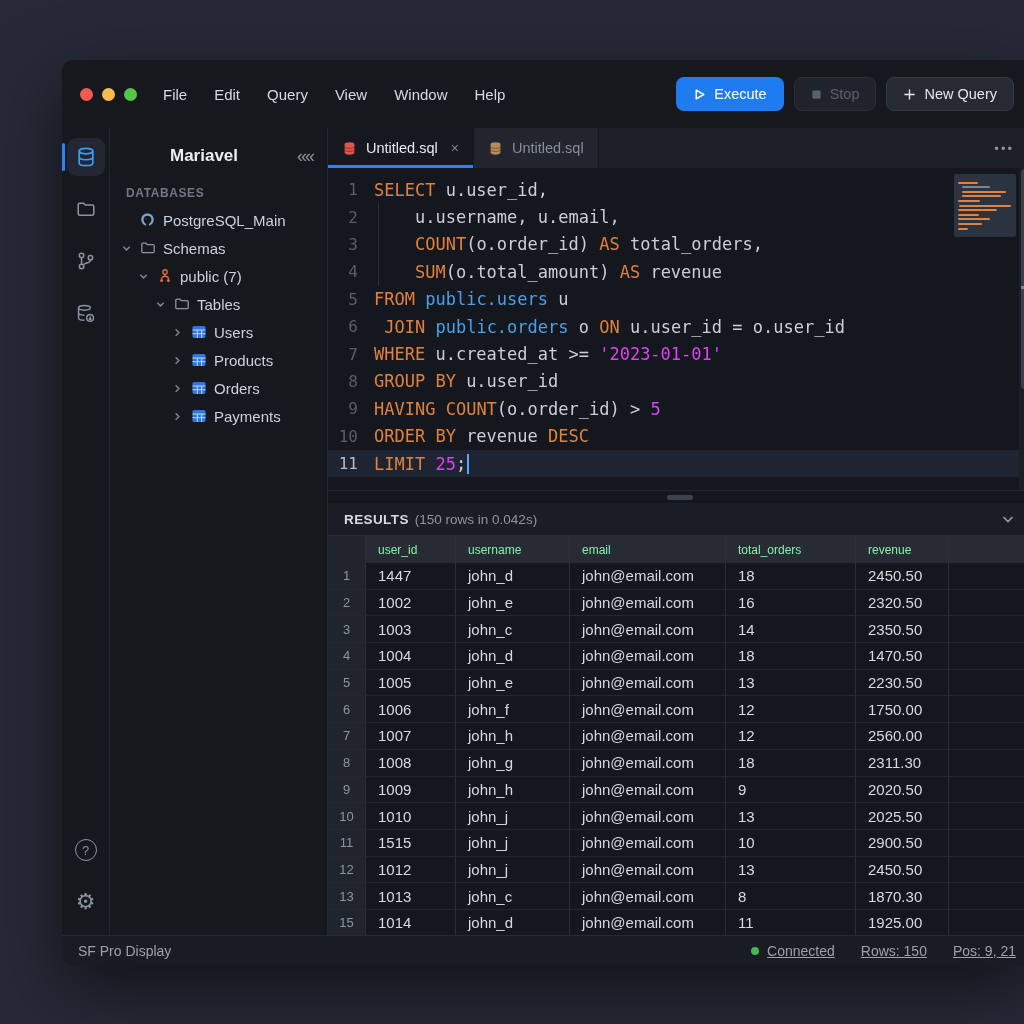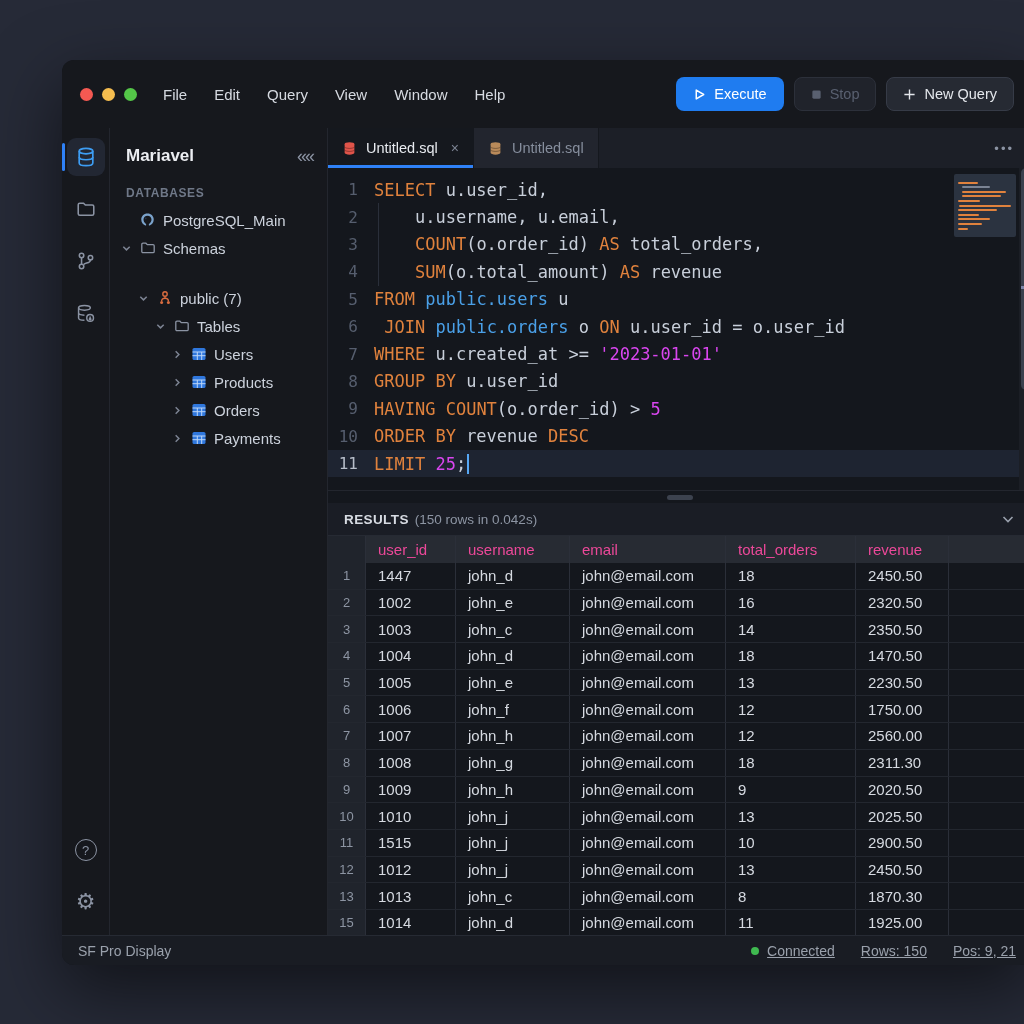--- a/index.html
+++ b/index.html
@@ -31,21 +31,21 @@
   .rail-item{ width:38px; height:38px; border-radius:9px; display:flex; align-items:center; justify-content:center; margin-bottom:14px; position:relative; }
   .rail-item.active{ background:#222733; }
   .rail-item.active::before{ content:""; position:absolute; left:-5px; top:5px; bottom:5px; width:3px; border-radius:2px; background:#2f81f7; }
   .rail-spacer{ flex:1; }
   .rail-glyph{ font-size:19px; color:#8b93a3; line-height:1; }
   .help-circle{ width:22px; height:22px; border:1.5px solid #8b93a3; border-radius:50%; color:#8b93a3; font-size:13px; display:flex; align-items:center; justify-content:center; }
 
   
   .sidebar{ width:218px; background:#16181d; border-right:1px solid #23262e; padding-top:12px; flex:0 0 auto; overflow:hidden; }
   .sb-head{ display:flex; align-items:center; padding:0 14px 0 16px; height:32px; }
-  .sb-title{ font-size:17px; font-weight:bold; color:#eceef2; }
+  .sb-title{ font-size:17px; font-weight:bold; color:#eceef2;margin-left:44px; }
   .sb-collapse{ margin-left:auto; color:#8b93a3; font-size:18px; letter-spacing:-2px; }
   .sb-section{ padding:14px 16px 6px; font-size:12px; font-weight:bold; letter-spacing:.6px; color:#6f7888; }
   .tree-item{ height:28px; display:flex; align-items:center; gap:7px; font-size:15px; color:#ccd2dc; }
   .chev{ width:12px; display:flex; justify-content:center; color:#7d8494; flex:0 0 auto; }
   .t-icon{ width:17px; height:17px; display:flex; align-items:center; justify-content:center; flex:0 0 auto; }
 
   
   .main{ flex:1; display:flex; flex-direction:column; min-width:0; background:#14171d; }
 
   
@@ -79,21 +79,21 @@
 
   
   .results-head{ height:33px; background:#1a1d25; border-bottom:1px solid #262a33; display:flex; align-items:center; padding:0 16px; flex:0 0 auto; }
   .res-title{ font-size:13.5px; font-weight:bold; color:#d7dbe2; letter-spacing:.4px; }
   .res-meta{ font-size:13.5px; color:#8d95a3; margin-left:6px; }
   .res-chev{ margin-left:auto; color:#9aa1ad; display:flex; }
 
   .grid{ flex:1; overflow:hidden; background:#14171d; }
   .trow{ display:grid; grid-template-columns:38px 90px 114px 156px 130px 93px 1fr; }
   .thead{ background:#272b33; height:27px; }
-  .thead .cell{ color:#ec4899; font-size:15px; }
+  .thead .cell{ color:#86efac; font-size:12px; }
   .brow{ height:26.7px; border-bottom:1px solid #23272f; }
   .cell{ display:flex; align-items:center; padding:0 12px; font-size:15px; color:#d6dae1; border-right:1px solid #2b2f39; overflow:hidden; }
   .cell.num{ background:#20242c; color:#8d95a3; font-size:13px; justify-content:center; padding:0; }
   .cell.filler{ border-right:none; background:#14171d; }
   .thead .cell.filler{ background:#272b33; }
 
   
   .statusbar{ height:30px; background:#191c23; border-top:1px solid #262a33; display:flex; align-items:center; padding:0 16px; font-size:14px; color:#9aa1ac; flex:0 0 auto; }
   .sb-right{ margin-left:auto; display:flex; align-items:center; gap:26px;text-decoration:underline; }
   .conn{ display:flex; align-items:center; gap:8px; }
@@ -211,21 +211,21 @@
                 <path d="M2.5 4l3.5 3.5L9.5 4"></path>
               </svg>
             </span>
             <span class="t-icon">
               <svg width="16" height="16" viewBox="0 0 16 16" fill="none" stroke="#8b93a3" stroke-width="1.3">
                 <path d="M1.8 4.4c0-.7.5-1.2 1.2-1.2h2.9l1.4 1.4h5.7c.7 0 1.2.5 1.2 1.2v5.6c0 .7-.5 1.2-1.2 1.2H3c-.7 0-1.2-.5-1.2-1.2z"></path>
               </svg>
             </span>
             <span>Schemas</span>
           </div>
-          <div class="tree-item" style="padding-left: 27px; margin-top: 22px;">
+          <div class="tree-item" style="padding-left: 27px;">
             <span class="chev">
               <svg width="11" height="11" viewBox="0 0 12 12" fill="none" stroke="#7d8494" stroke-width="1.6">
                 <path d="M2.5 4l3.5 3.5L9.5 4"></path>
               </svg>
             </span>
             <span class="t-icon">
               <svg width="16" height="16" viewBox="0 0 16 16" fill="none" stroke="#d96c3f" stroke-width="1.4">
                 <circle cx="8" cy="4" r="2.2"></circle>
                 <path d="M8 6.2v2M8 8.2c-2.2 0-3.4 1.2-3.4 3M8 8.2c2.2 0 3.4 1.2 3.4 3"></path>
                 <circle cx="4.6" cy="12.4" r="1.5" fill="#d96c3f" stroke="none"></circle>

